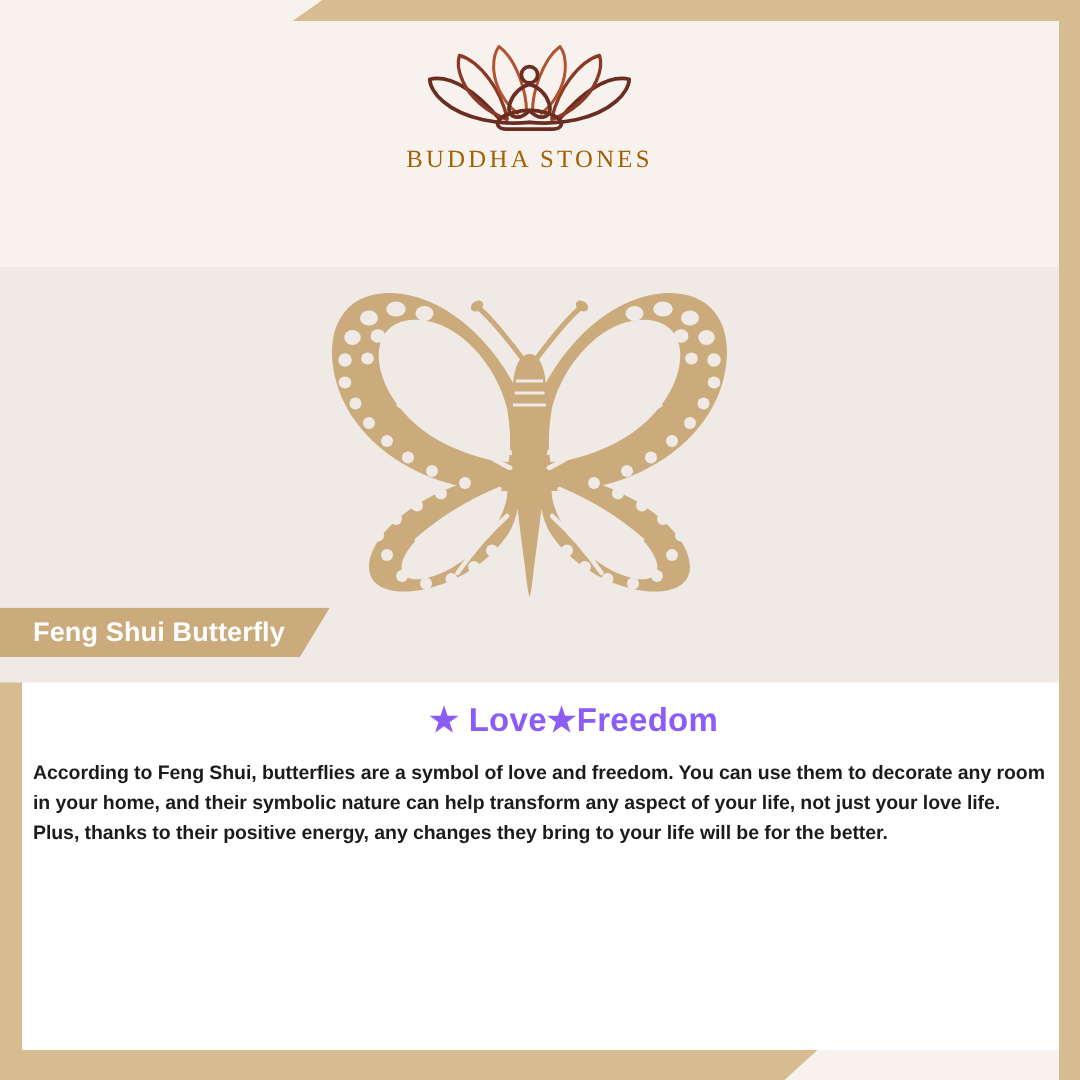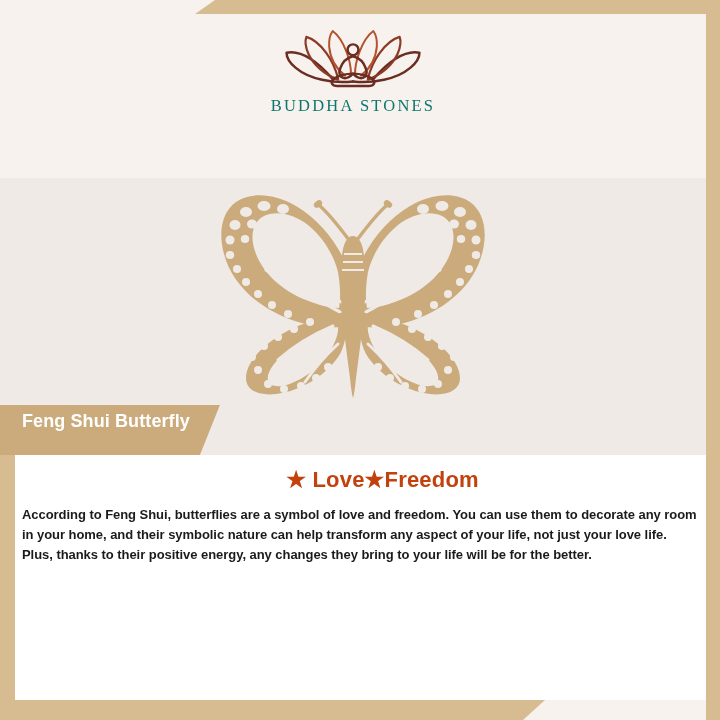--- a/index.html
+++ b/index.html
@@ -75,21 +75,21 @@
     margin-top: 14px;
     width: 150px;
     height: 62px;
     display: block;
   }
   .brand-name {
     margin-top: 6px;
     font-family: "Liberation Serif", serif;
     font-size: 16.5px;
     letter-spacing: 2.2px;
-    color: #0f766e;
+    color: #a16207;
     font-weight: 400;
   }
 
   
   .mid-section {
     position: absolute;
     left: 0;
     top: 178px;
     width: 706px;
     height: 277px;
@@ -108,21 +108,21 @@
     height: 100%;
     display: block;
   }
 
   
   .ribbon {
     position: absolute;
     left: 0;
     top: 405px;
     height: 33px;
-    padding: 0 30px 17px 22px;
+    padding: 0 30px 0 22px;
     background: #cbab7c;
     display: flex;
     align-items: center;
     clip-path: polygon(0 0, 100% 0, calc(100% - 20px) 100%, 0 100%);
   }
   .ribbon-text {
     font-size: 18px;
     font-weight: bold;
     color: #ffffff;
     letter-spacing: 0.1px;
@@ -137,21 +137,21 @@
     width: 691px;
     height: 245px;
     background: #ffffff;
   }
   .subhead {
     margin: 0;
     padding-top: 12px;
     text-align: center;
     font-size: 22px;
     font-weight: bold;
-    color: #c2410c;
+    color: #8b5cf6;
     letter-spacing: 0.2px;
     padding-left: 44px;
   }
   .body-copy {
     margin: 0;
     padding: 12px 8px 0 7px;
     font-size: 13px;
     font-weight: bold;
     line-height: 1.52;
     color: #1b1b1b;

